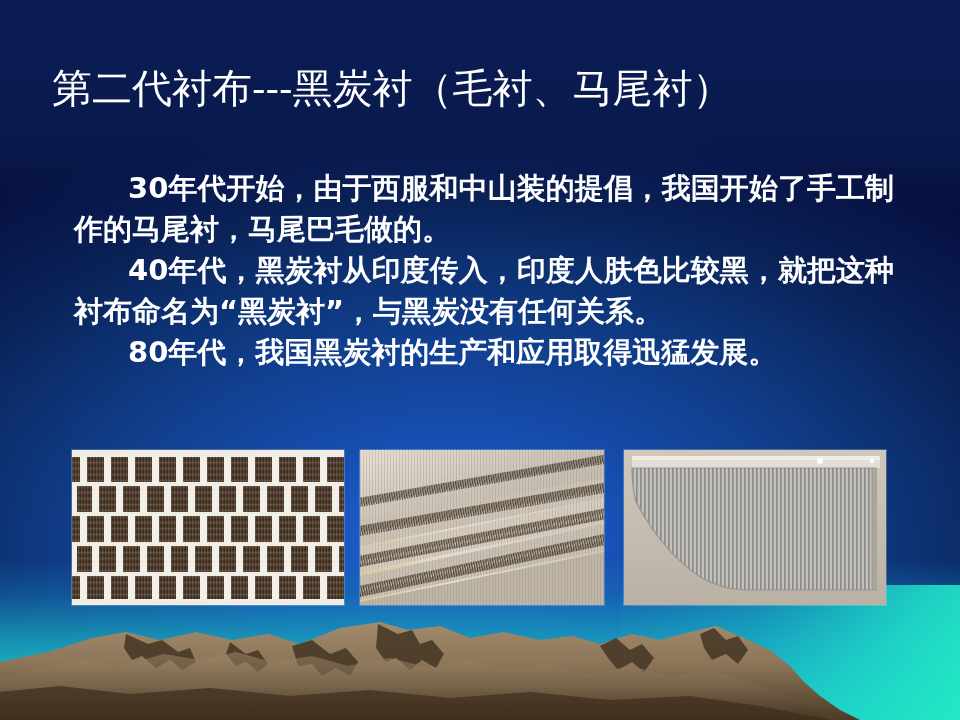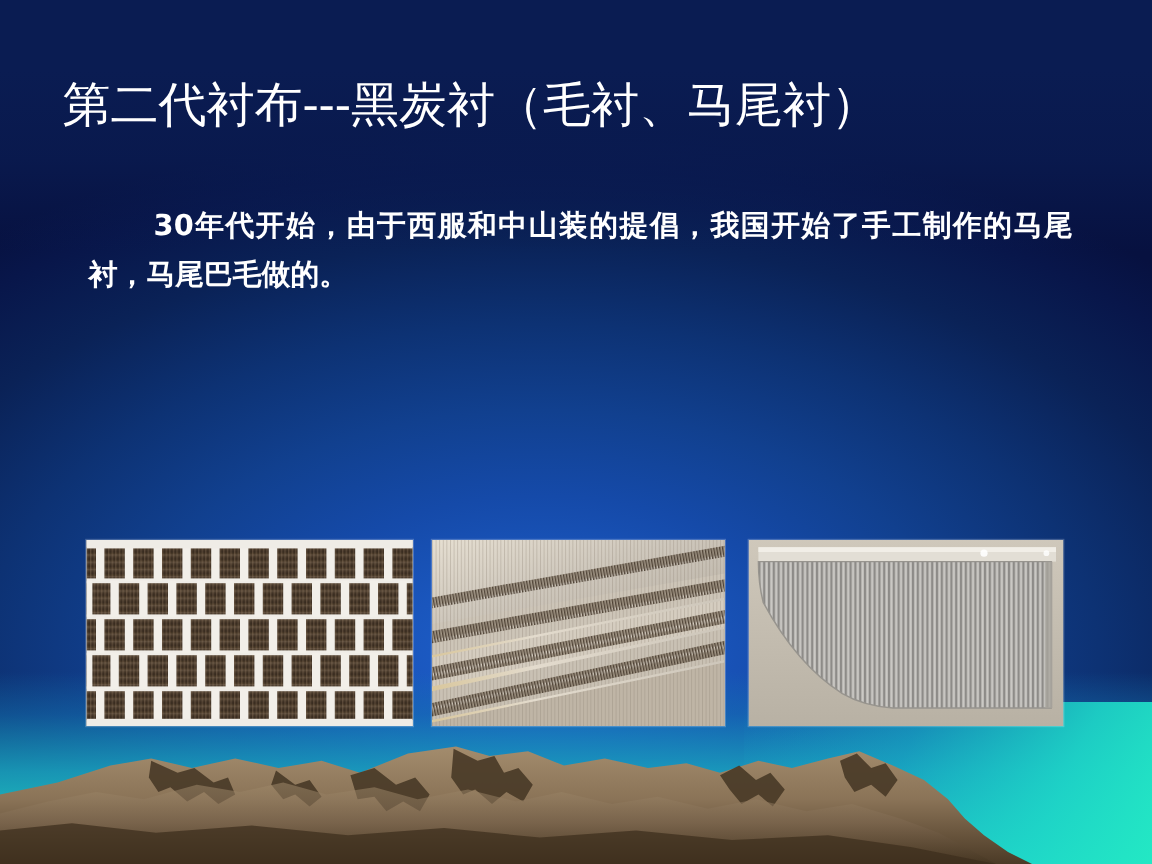--- a/index.html
+++ b/index.html
@@ -85,21 +85,21 @@
 
   
   .body-block {
     position: absolute;
     left: 74px;
     top: 168px;
     width: 820px;
     color: #ffffff;
     font-family: "DejaVu Sans", "Liberation Sans", sans-serif;
     font-weight: bold;
-    font-size: 24px;
+    font-size: 29px;
     line-height: 41px;
   }
   .para {
     margin: 0;
     text-indent: 54px;
     text-align: justify;
     text-justify: inter-character;
   }
 
   
@@ -134,20 +134,22 @@
 
   <div class="bg-base"></div>
   <div class="bg-top-dark"></div>
   <div class="bg-teal"></div>
   <div class="bg-teal-right"></div>
 
   <div class="title">第二代衬布---黑炭衬（毛衬、马尾衬）</div>
 
   <div class="body-block">
     <p class="para">30年代开始，由于西服和中山装的提倡，我国开始了手工制作的马尾衬，马尾巴毛做的。</p>
+    <p class="para">40年代，黑炭衬从印度传入，印度人肤色比较黑，就把这种衬布命名为“黑炭衬”，与黑炭没有任何关系。</p>
+    <p class="para">80年代，我国黑炭衬的生产和应用取得迅猛发展。</p>
   </div>
 
   <div class="photo" id="photo-1">
     <svg viewBox="0 0 272 155" preserveAspectRatio="none">
       <defs>
         <linearGradient id="hairG" x1="0" y1="0" x2="0" y2="1">
           <stop offset="0%" stop-color="#6d5a49"></stop>
           <stop offset="35%" stop-color="#4a3a2c"></stop>
           <stop offset="65%" stop-color="#3b2d22"></stop>
           <stop offset="100%" stop-color="#55432f"></stop>

